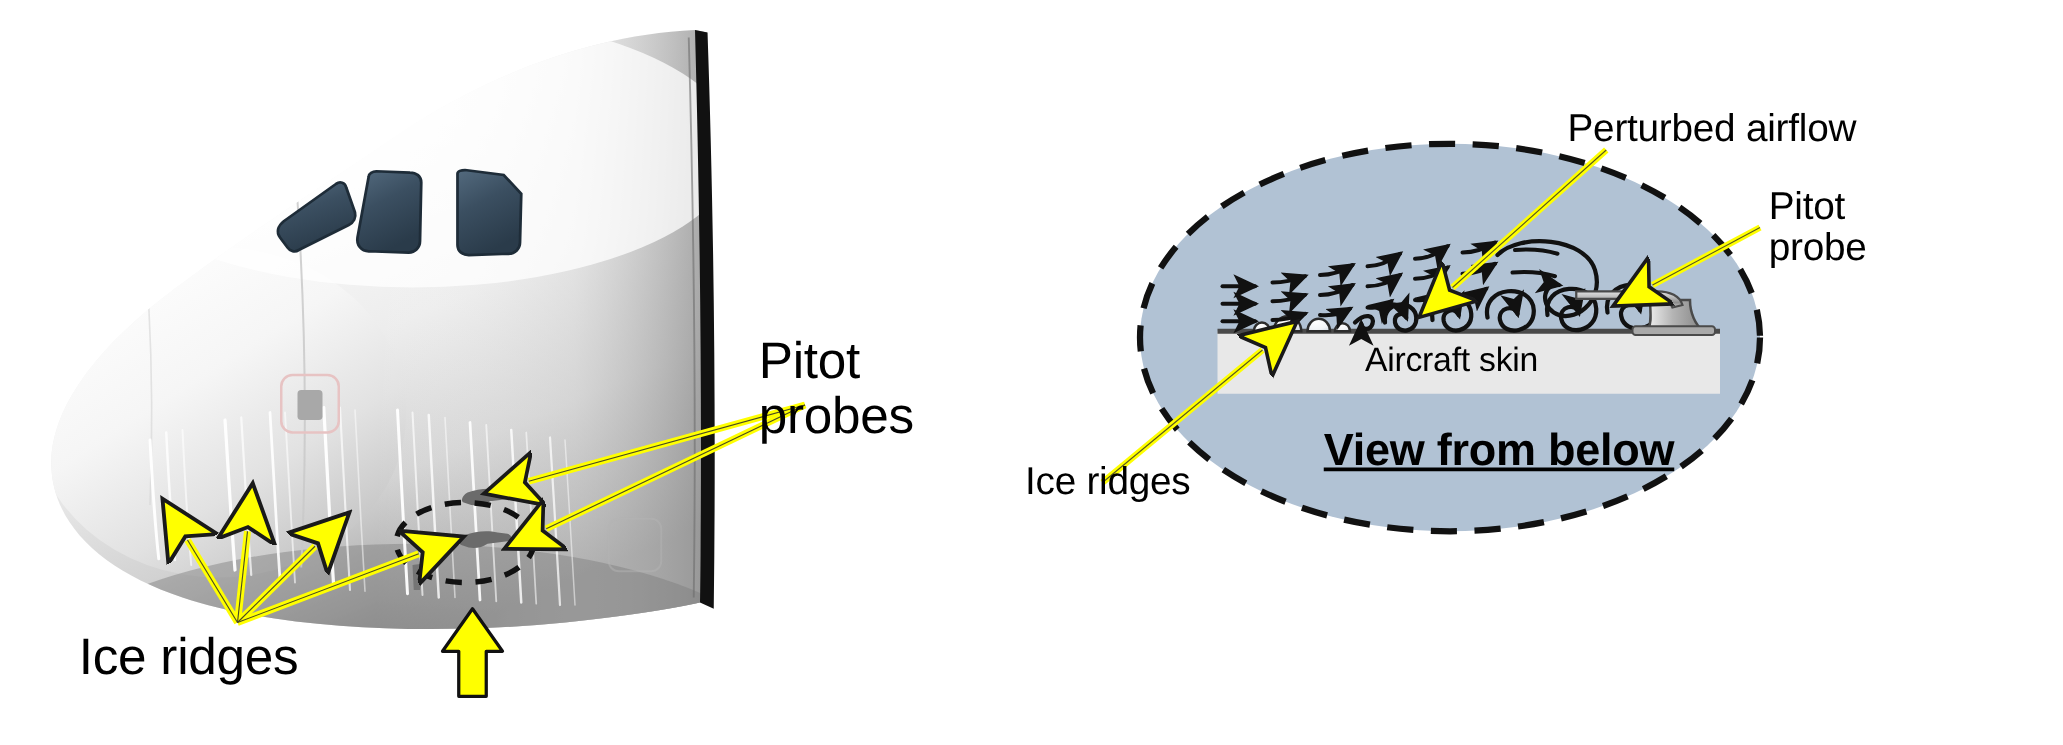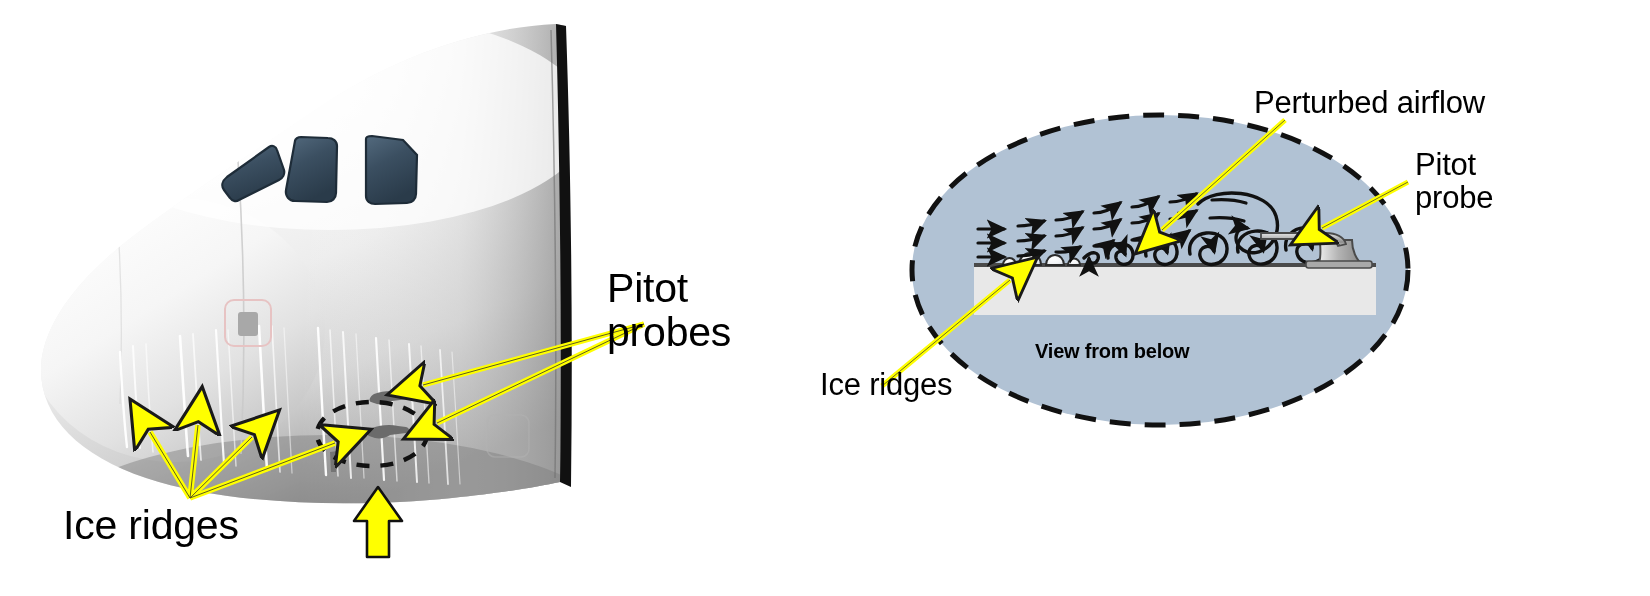--- a/index.html
+++ b/index.html
@@ -58,24 +58,25 @@
     left: 820px;
     top: 368px;
     font-size: 31px;
   }
   .lbl-aircraft-skin {
     left: 1092px;
     top: 274px;
     font-size: 27px;
   }
   .lbl-view-from-below {
-    left: 1035px;
+    left: 1059px;
     top: 341px;
-    font-size: 20px;
+    font-size: 36px;
     font-weight: bold;
+    text-decoration: underline;
   }
 </style>
 </head>
 <body>
 
 <div id="figure">
 
   <svg class="stage" viewBox="0 0 1650 596" xmlns="http://www.w3.org/2000/svg">
     <defs>
 
@@ -335,16 +336,17 @@
 
   <div class="lbl lbl-ice-ridges-left">Ice ridges</div>
 
   <div class="lbl lbl-perturbed-airflow">Perturbed airflow</div>
 
   <div class="lbl lbl-pitot-probe-right">Pitot
 probe</div>
 
   <div class="lbl lbl-ice-ridges-right">Ice ridges</div>
 
+  <div class="lbl lbl-aircraft-skin">Aircraft skin</div>
 
   <div class="lbl lbl-view-from-below">View from below</div>
 
 </div>
 
 </body></html>

